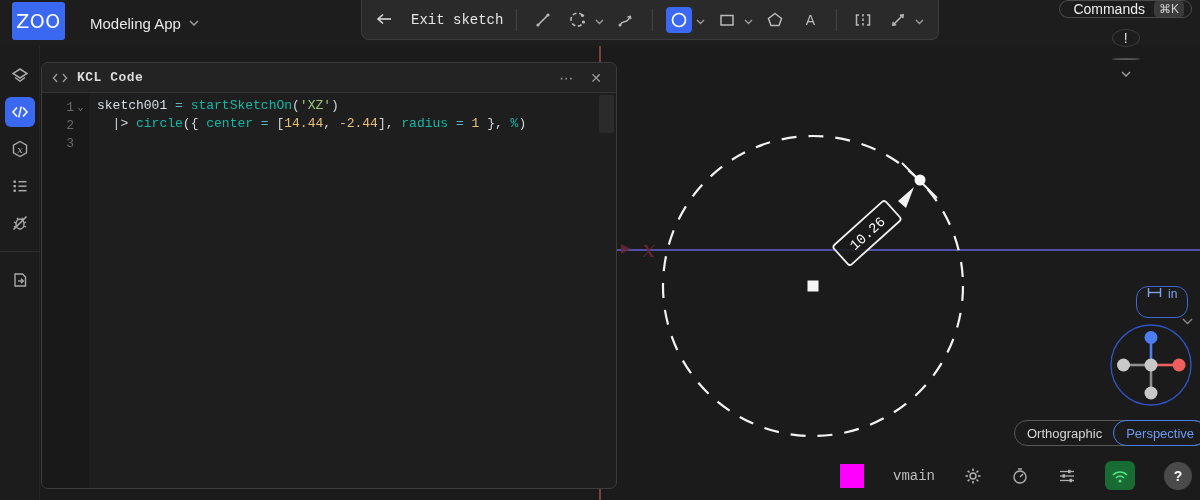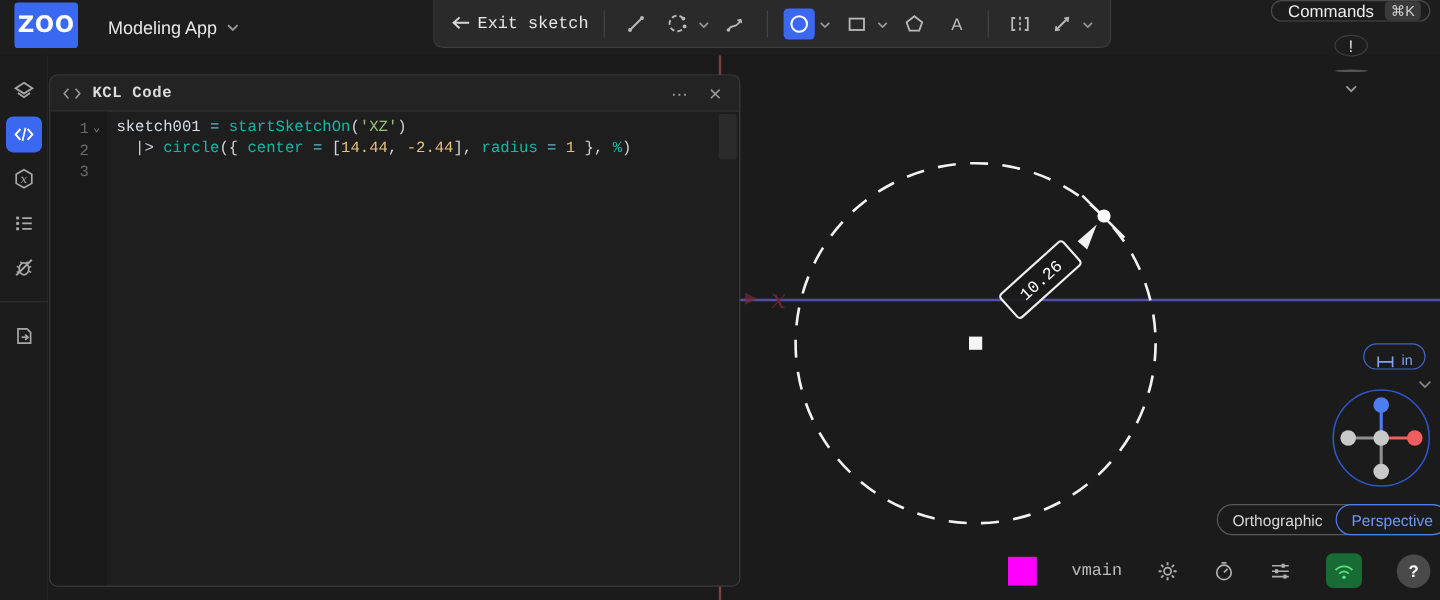--- a/index.html
+++ b/index.html
@@ -10,29 +10,29 @@
     color:#d8d8d8; -webkit-font-smoothing:antialiased;
   }
   .mono { font-family:"Liberation Mono","DejaVu Sans Mono",monospace; }
 
   
   .canvas-svg { position:absolute; inset:0; z-index:1; }
 
   
   .topbar { position:absolute; top:0; left:0; width:1200px; height:46px; background:#1d1d1d; z-index:10; }
   .logo { position:absolute; left:12px; top:2px; width:53px; height:38px; background:#3B68F0; border-radius:3px;
-          display:flex; align-items:center; justify-content:center; color:#fff; font-weight:bold;
+          display:flex; align-items:center; justify-content:center; color:#fff; font-weight:normal;
           font-size:19px; letter-spacing:0.5px; font-family:"DejaVu Sans",sans-serif; }
   .app-title-wrap { position:absolute; left:90px; top:0; height:46px; display:flex; align-items:center; gap:8px; cursor:default; }
   .app-title { font-size:15px; color:#e8e8e8; }
   .chev { display:inline-flex; }
   .toolbar-island { position:absolute; left:361px; top:0; height:40px; background:#2a2a2a;
     border:1px solid #3c3c3c; border-top:none; border-radius:0 0 8px 8px;
     display:flex; align-items:center; padding:0 14px; gap:9px; }
-  .tb-exit { display:flex; align-items:center; gap:6px; font-size:14px; color:#e6e6e6; cursor:pointer; }
+  .tb-exit { display:flex; align-items:center; gap:19px; font-size:14px; color:#e6e6e6; cursor:pointer; }
   .tb-divider { width:1px; height:22px; background:#444; margin:0 4px; }
   .tb-btn { width:26px; height:26px; display:flex; align-items:center; justify-content:center; border-radius:4px; cursor:pointer; }
   .tb-btn.active { background:#3B68F0; }
   .tb-chev { margin-left:-5px; cursor:pointer; }
   .tb-a { font-size:14px; color:#bdbdbd; font-family:"Liberation Sans",sans-serif; }
 
   .topbar-right { position:absolute; right:8px; top:0; height:46px; display:flex; align-items:center; gap:11px;flex-direction:column; }
   .commands-btn { display:flex; align-items:center; gap:9px; height:27px; padding:0 7px 0 13px;
     border:1px solid #4a4a4a; border-radius:14px; font-size:14px; color:#ededed; cursor:pointer; background:transparent; }
   .kbd { background:#3b3b3b; border-radius:4px; padding:1px 5px; font-size:12px; color:#cfcfcf; }
@@ -61,22 +61,22 @@
   .gutter-line { height:18px; display:flex; justify-content:flex-end; align-items:center;
     font-family:"Liberation Mono","DejaVu Sans Mono",monospace; font-size:13px; color:#6a6a6a; padding-right:2px; }
   .gutter-line .fold { width:13px; font-size:10px; color:#8a8a8a; text-align:center; }
   .code-lines { padding:5px 0 0 8px; flex:1; }
   .code-line { height:18px; white-space:pre; font-family:"Liberation Mono","DejaVu Sans Mono",monospace; font-size:13px; }
   .tk-v { color:#d8dee9;text-align:center; } .tk-o { color:#56b6c2; } .tk-f { color:#14b8a6; }
   .tk-n { color:#e5c07b; } .tk-s { color:#98c379;font-family:Liberation Mono, monospace; } .tk-p { color:#cfd4dc; }
   .scroll-thumb { position:absolute; top:2px; right:2px; width:15px; height:38px; background:#2b2b2b; border-radius:2px; }
 
   
-  .units-badge { position:absolute; left:1136px; top:286px; height:22px; padding:0 10px; z-index:5;
-    border:1px solid #3E66CC; border-radius:12px; display:flex; align-items:flex-end; gap:6px;
+  .units-badge { position:absolute; left:1136px; top:286px; height:32px; padding:0 10px; z-index:5;
+    border:1px solid #3E66CC; border-radius:12px; display:flex; align-items:flex-start; gap:6px;
     color:#7FA3F2; font-size:12px; cursor:pointer; }
   .gizmo-chev { position:absolute; left:1210px; top:310px; z-index:5; cursor:pointer; }
   .gizmo { position:absolute; left:1101px; top:315px; z-index:5; cursor:pointer; }
   .proj-toggle { position:absolute; left:1014px; top:420px; height:26px; z-index:5; display:flex;
     border:1px solid #585858; border-radius:14px; align-items:stretch; }
   .proj-btn { display:flex; align-items:center; padding:0 12px; font-size:13px; color:#d6d6d6; cursor:pointer; border-radius:14px; }
   .proj-btn.selected { border:1px solid #4C7DF2; color:#6F9AF2; margin:-1px; }
 
   
   .statusbar { position:absolute; right:8px; bottom:10px; display:flex; align-items:center; gap:29px; z-index:5; }

